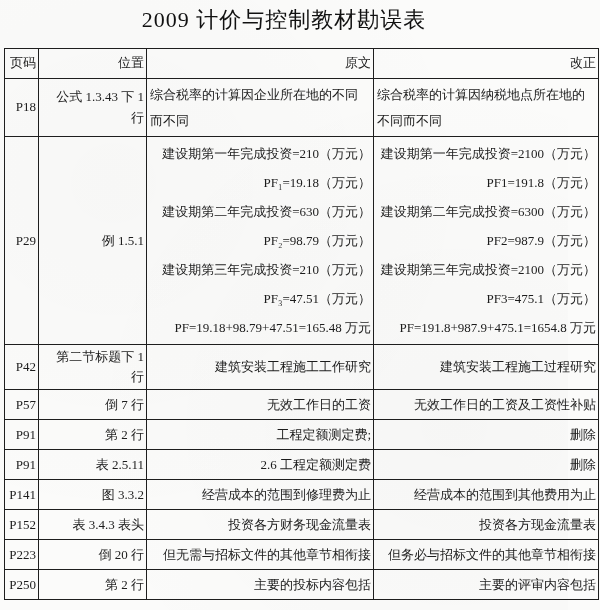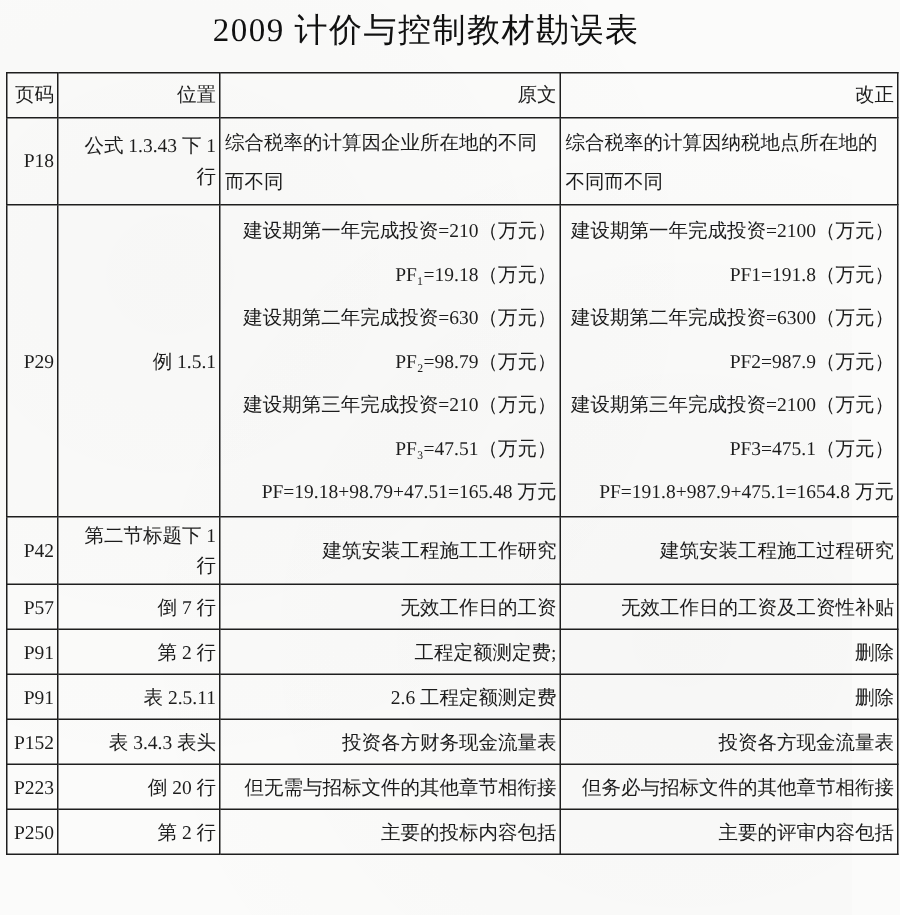--- a/index.html
+++ b/index.html
@@ -137,20 +137,26 @@
         <td class="col-correction">删除</td>
       </tr>
 
       <tr class="r-std">
         <td class="col-page">P91</td>
         <td class="col-location">表 2.5.11</td>
         <td class="col-original">2.6 工程定额测定费</td>
         <td class="col-correction">删除</td>
       </tr>
 
+      <tr class="r-std">
+        <td class="col-page">P141</td>
+        <td class="col-location">图 3.3.2</td>
+        <td class="col-original">经营成本的范围到修理费为止</td>
+        <td class="col-correction">经营成本的范围到其他费用为止</td>
+      </tr>
 
 
       <tr class="r-std">
         <td class="col-page">P152</td>
         <td class="col-location">表 3.4.3 表头</td>
         <td class="col-original">投资各方财务现金流量表</td>
         <td class="col-correction">投资各方现金流量表</td>
       </tr>
 
       <tr class="r-std">

